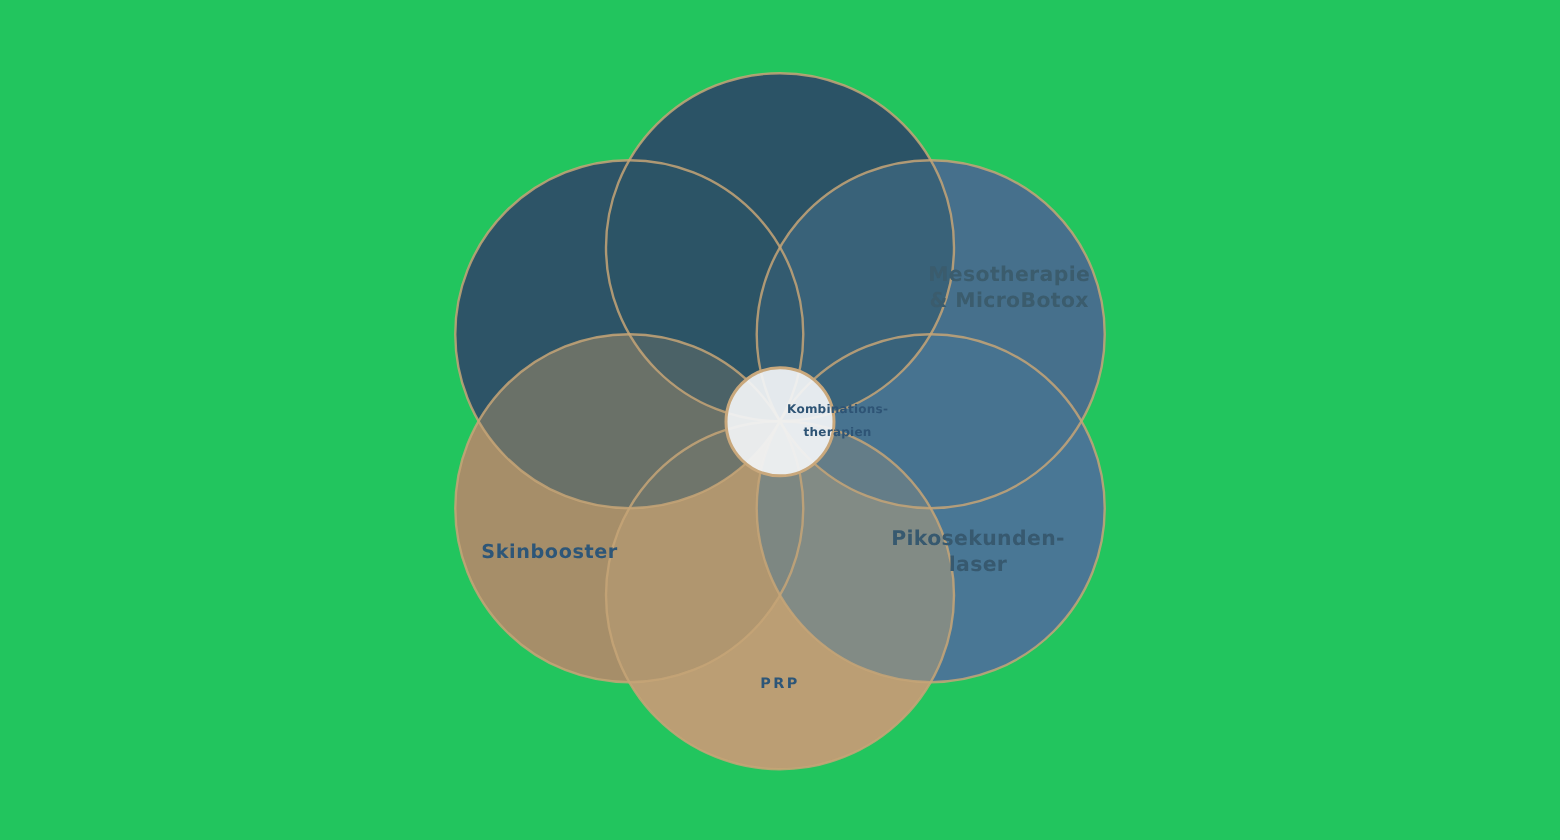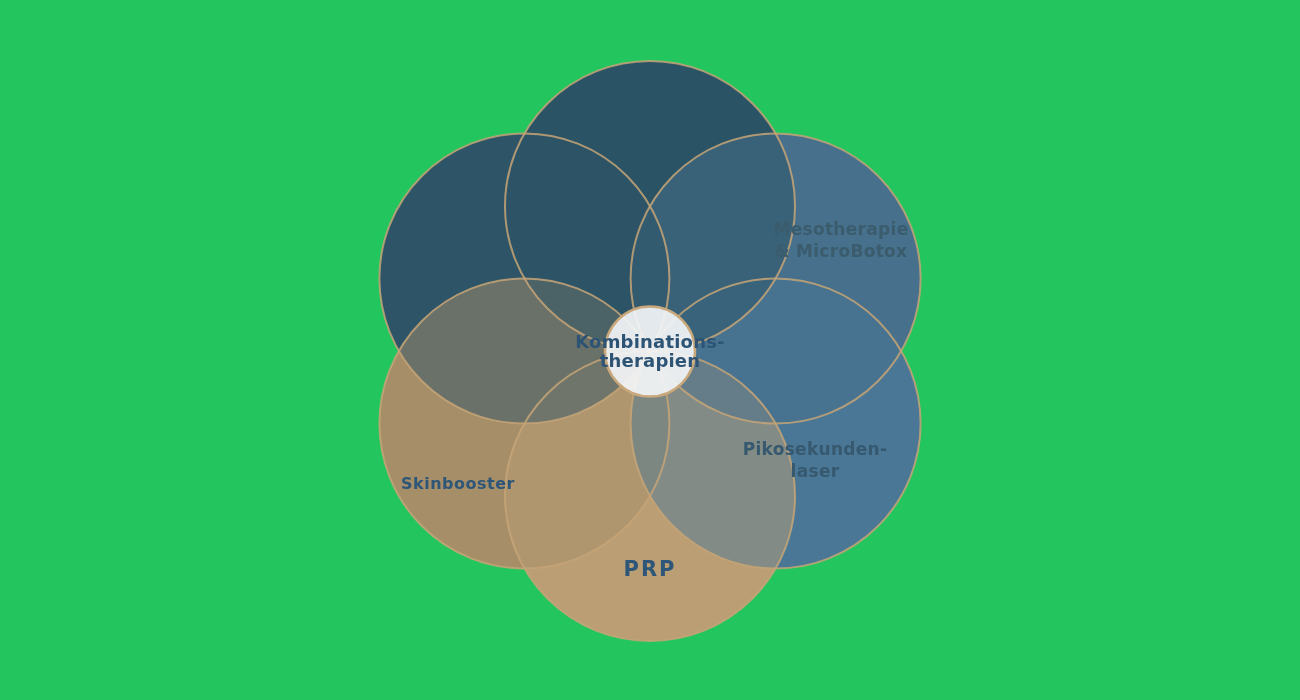--- a/index.html
+++ b/index.html
@@ -31,31 +31,31 @@
   .label .line { display: block; }
   .label-two-line {
     font-size: 17px;
     line-height: 22px;
     letter-spacing: 0.3px;
   }
   .label-single {
     font-size: 16px;
     line-height: 20px;
     letter-spacing: 0.5px;
-    margin-top: 24px;
   }
   .label-prp {
-    font-size: 21px;
+    font-size: 12px;
     line-height: 20px;
     letter-spacing: 2px;
   }
   .label-center {
-    font-size: 18px;
+    font-size: 10px;
     line-height: 19px;
     letter-spacing: 0.2px;
+    margin-left: 48px;
   }
 </style>
 </head>
 <body>
 
 <div id="stage">
 
   <svg id="venn-svg" width="1300" height="700" viewBox="0 0 1300 700">
 
     <g>

